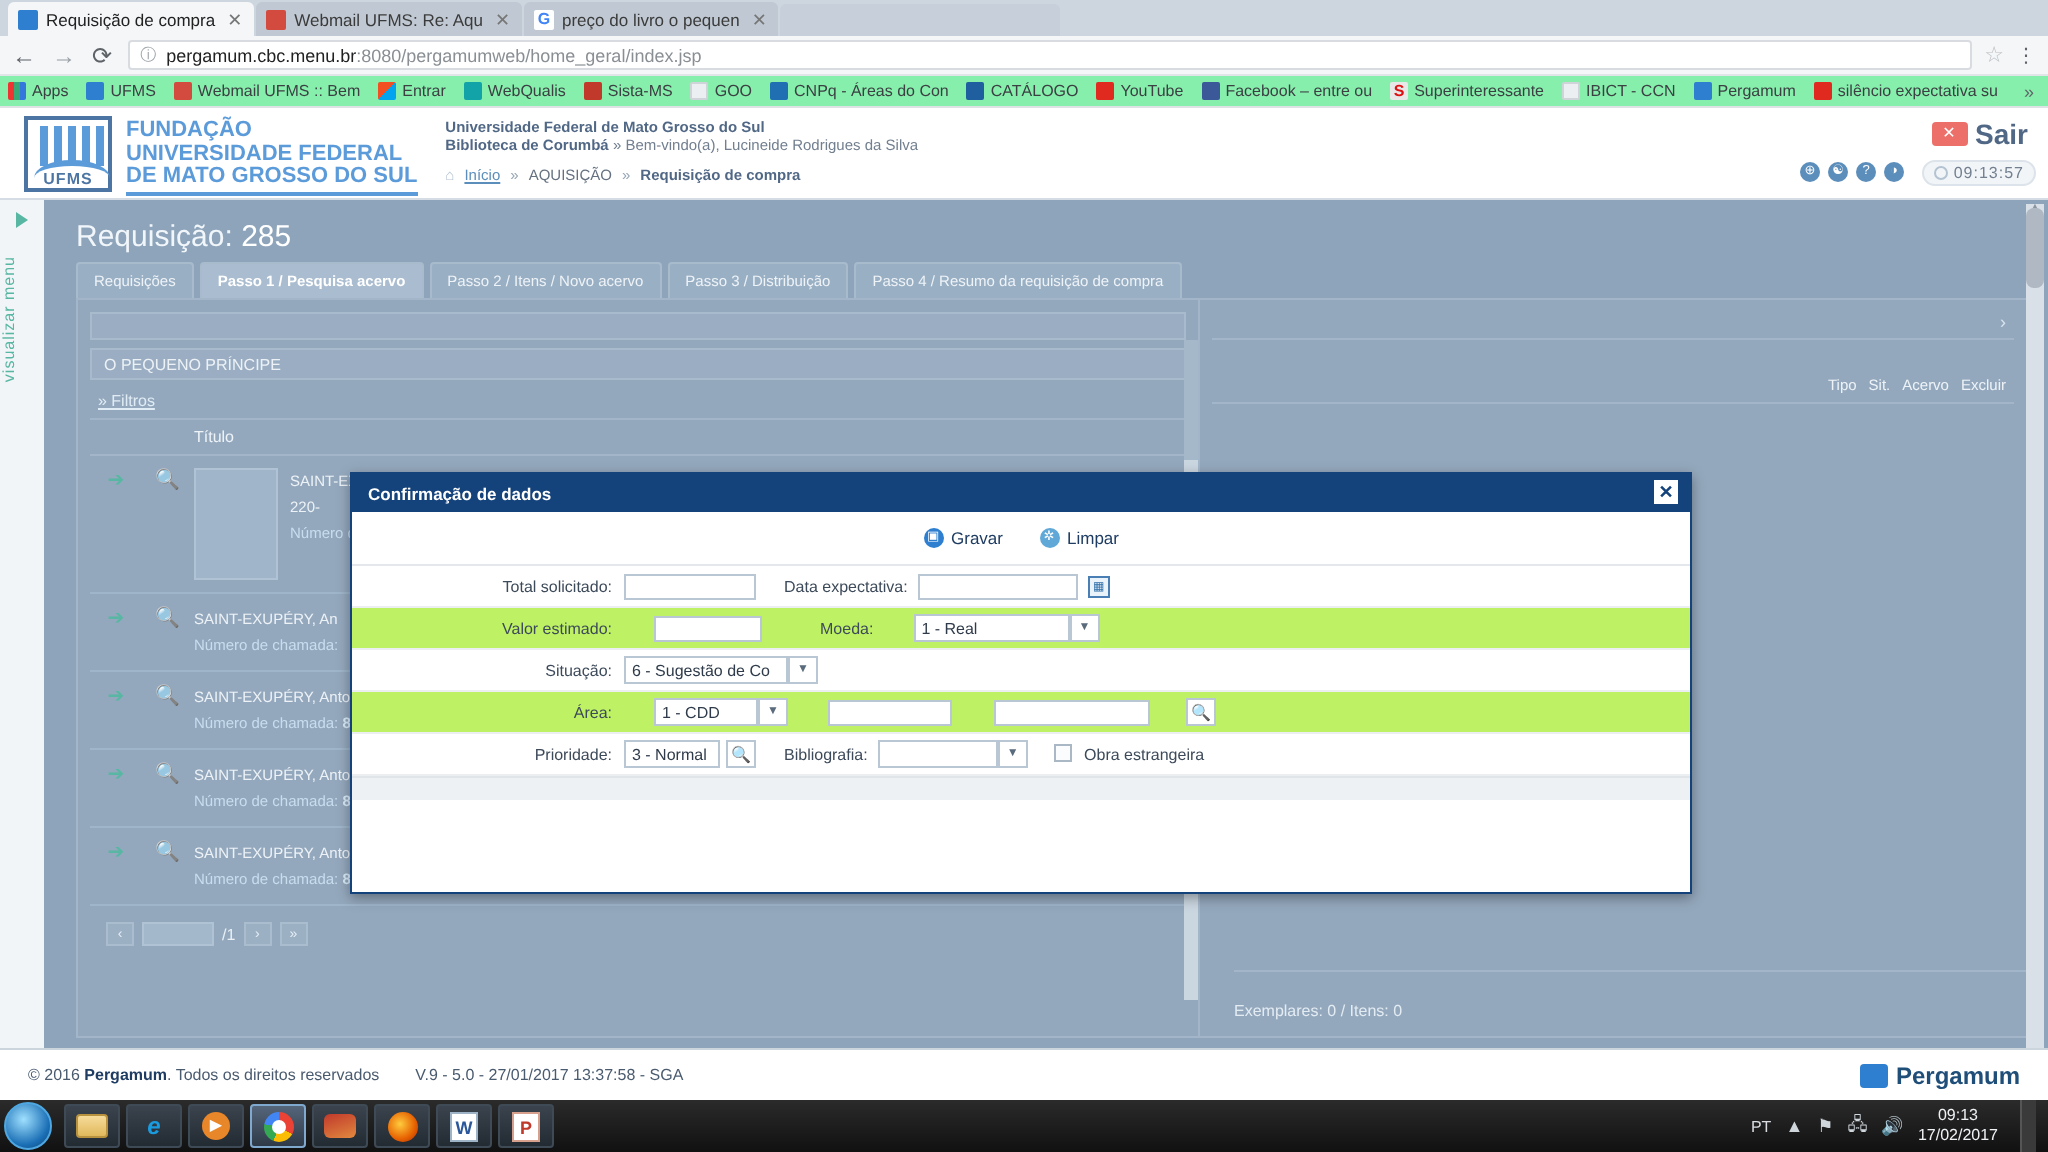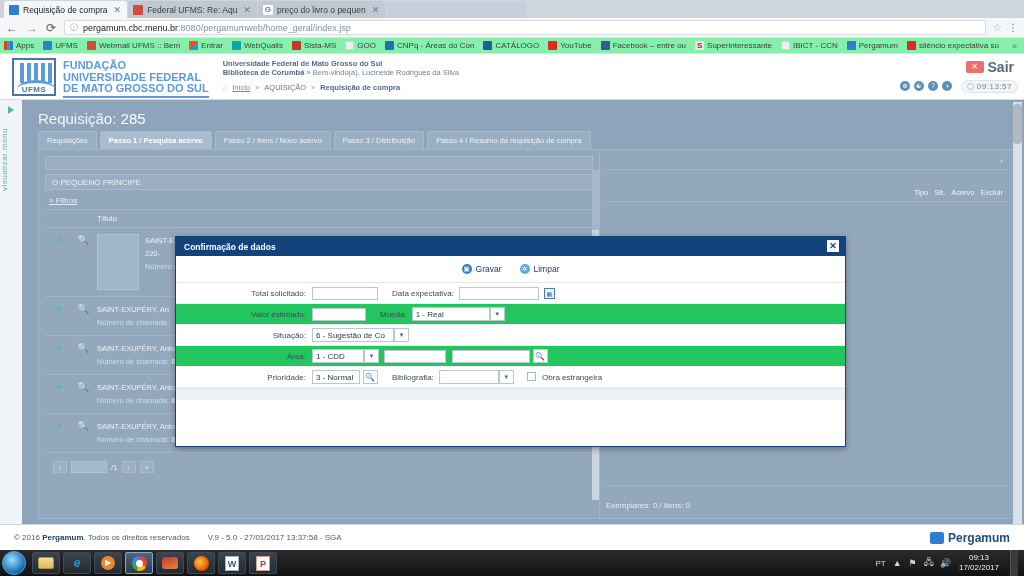--- a/index.html
+++ b/index.html
@@ -181,21 +181,21 @@
   .pagerow { display:flex; gap:4px; padding: 8px 0 0 8px; align-items:center; }
   .pbtn { width:14px; height:12px; border:1px solid #93abc2; background:#809ab4; color:#dde8f1;
           font-size:7px; text-align:center; line-height:11px; }
   .pinput { width:36px; height:12px; background:#8aa4bd; border:1px solid #9ab2c8; }
   .pslash { font-size:8px; color:#e4edf4; }
 
   .panel-right { flex:1; border-left: 1px solid #8aa2ba; padding: 6px; position:relative; }
   .pr-topbar { height:14px; border-bottom:1px solid #8aa2ba; text-align:right; color:#cfe0ee; font-size:9px; padding-right:4px;}
   .pr-head { display:flex; justify-content:flex-end; gap:6px; font-size:7.5px; color:#e9f0f6;
              border-bottom:1px solid #8aa2ba; padding: 18px 4px 4px 0; }
-  .pr-foot { position:absolute; left:6px; bottom: 8px; font-size:8px; color:#dce7f0;
+  .pr-foot { position:absolute; left:17px; bottom: 8px; font-size:8px; color:#dce7f0;
              border-top:1px solid #8aa2ba; width: calc(100% - 12px); padding-top:15px;}
 
   .vscroll { position:absolute; right:2px; top:2px; width:9px; height: 446px; background:#cfd8e0; }
   .vscroll .thumbv { position:absolute; top:2px; left:0; width:9px; height:40px; background:#9aa6b2; border-radius:4px;}
   .vscroll .up, .vscroll .dn { position:absolute; left:1px; font-size:7px; color:#6b7684; }
   .vscroll .up { top:-1px; } .vscroll .dn { bottom:-1px; }
 
   .innerscroll { position:absolute; right: 0px; top: 20px; width: 7px; height: 330px; background:#bccbd8;}
   .innerscroll .it { position:absolute; top:0; width:7px; height:60px; background:#8ca4ba;}
 
@@ -233,21 +233,21 @@
   }
   .act { display:flex; align-items:center; gap:4px; font-size:8.5px; color:#1f3d63; }
   .act .aico { width:10px; height:10px; border-radius:50%; background:#2f7fd0; color:#fff;
                font-size:6.5px; line-height:10px; text-align:center; }
   .act .aico.clear { background:#5fa8d8; }
 
   .frow {
     display:flex; align-items:center; min-height: 21px; border-bottom:1px solid #eceff2;
     padding: 2px 0; font-size: 8px; color:#3d4a5a;
   }
-  .frow.alt { background:#22c55e; }
+  .frow.alt { background:#bef264;gap:15px; }
   .lbl { width: 136px; text-align:right; padding-right:6px; color:#3d4a5a; }
   .lbl2 { text-align:left; padding-right:5px; color:#3d4a5a; }
   .inp { height: 13px; border:1px solid #b9c6d3; background:#fff; }
   .inp.w1 { width: 66px; }
   .inp.w2 { width: 62px; }
   .inp.w3 { width: 54px; }
   .inp.w5 { width: 80px; }
   .sel {
     height: 14px; border:1px solid #b9c6d3; background:#fff; font-size:8px; color:#2f3b4a;
     display:flex; align-items:center; padding-left:3px; position:relative;
@@ -311,21 +311,21 @@
 <div class="browser">
 
   <div class="tabstrip">
     <div class="tab active">
       <span class="favicon fav-blue"></span>
       <span class="tablabel">Requisição de compra</span>
       <span class="tabclose">✕</span>
     </div>
     <div class="tab">
       <span class="favicon fav-red"></span>
-      <span class="tablabel">Federal UFMS: Re: Aqu</span>
+      <span class="tablabel">Webmail UFMS: Re: Aqu</span>
       <span class="tabclose">✕</span>
     </div>
     <div class="tab">
       <span class="favicon fav-g">G</span>
       <span class="tablabel">preço do livro o pequen</span>
       <span class="tabclose">✕</span>
     </div>
     <div class="tab-ghost"></div>
   </div>
 

